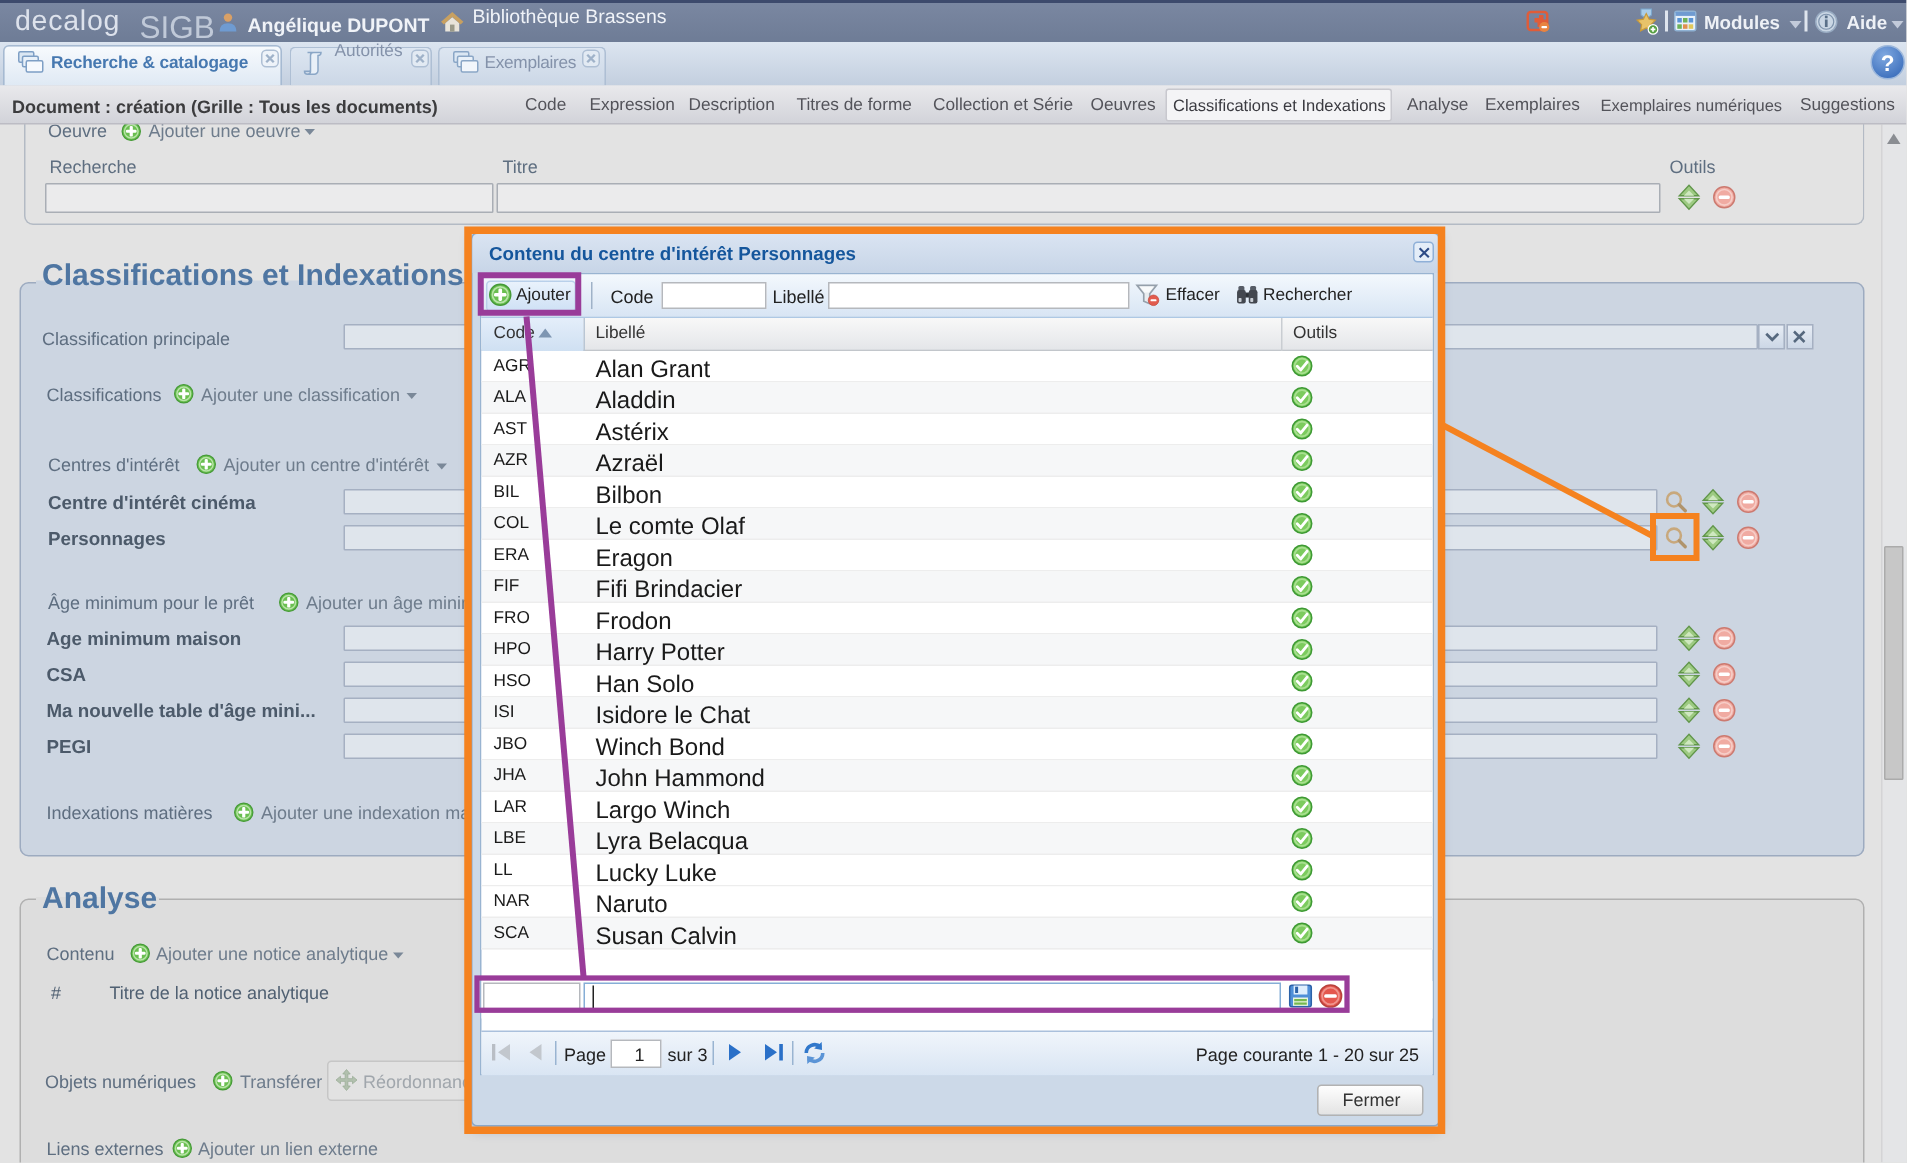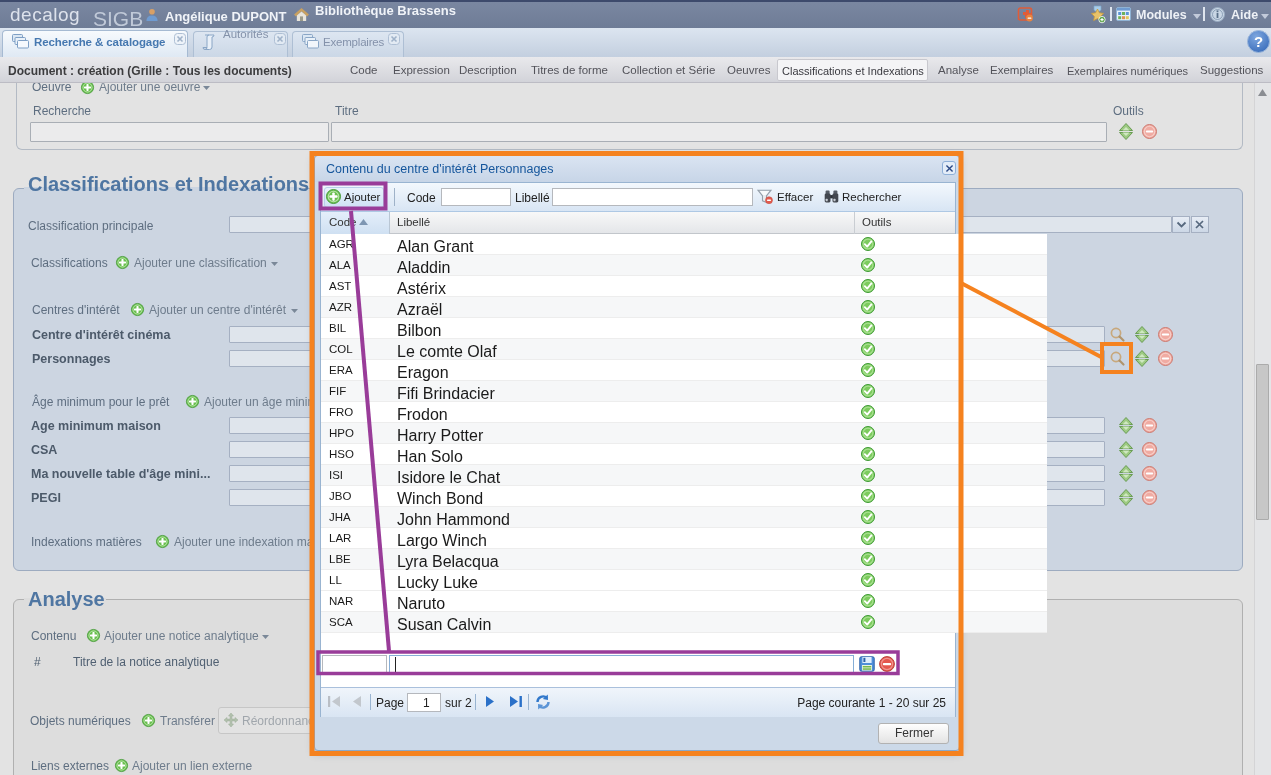--- a/index.html
+++ b/index.html
@@ -20,21 +20,21 @@
 <svg class="abs" style="left:145px;top:8px" width="14" height="14" viewBox="0 0 15 15">
     <circle cx="7.5" cy="4" r="3" fill="#d9a066"></circle>
     <path d="M1.5 14 q0-6 6-6 q6 0 6 6 z" fill="#6f9bd1"></path>
   </svg>
 <div class="abs" style="left:165px;top:9px;font-size:13px;font-weight:bold;color:#f0f3f8">Angélique DUPONT</div>
 <svg class="abs" style="left:294px;top:8px" width="15" height="14" viewBox="0 0 16 15">
     <path d="M8 0 L16 7 L14 9 L8 3.5 L2 9 L0 7 Z" fill="#c8a060"></path>
     <path d="M3 8 L8 3.8 L13 8 L13 14 L3 14 Z" fill="#e8e4da"></path>
     <rect x="6.4" y="9" width="3.2" height="5" fill="#9a9a8a"></rect>
   </svg>
-<div class="abs" style="left:315px;top:3px;font-size:13px;font-weight:bold;color:#f0f3f8">Bibliothèque Brassens</div>
+<div class="abs" style="left:315px;top:3px;font-size:13px;font-weight:normal;color:#f0f3f8">Bibliothèque Brassens</div>
 
 <svg class="abs" style="left:1018px;top:7px" width="16" height="15" viewBox="0 0 16 15">
     <path d="M2.5 1 h9 a2 2 0 0 1 2 2 v8 a2 2 0 0 1 -2 2 h-9 a2 2 0 0 1 -2-2 v-8 a2 2 0 0 1 2-2 z" fill="none" stroke="#e05c38" stroke-width="1.6"></path>
     <path d="M5 5 h3 v-2 h3 v3 h2 v3 h-3 v2 h-3 v-3 h-2 z" fill="#e05c38"></path>
     <circle cx="11.5" cy="11" r="3.4" fill="#e88440"></circle>
     <rect x="9.6" y="10.4" width="3.8" height="1.4" rx="0.6" fill="#fff"></rect>
   </svg>
 
 <svg class="abs" style="left:1089px;top:6px" width="17" height="17" viewBox="0 0 17 17">
     <path d="M5 0 h7 v4 l-3.5 2.5 L5 4 Z" fill="#aacde8" stroke="#7ba6cc" stroke-width="0.7"></path>
@@ -350,21 +350,21 @@
 .grow{position:relative;width:100%;height:21px;background:#fff;border-bottom:1px solid #ededed}
 .grow.alt{background:#f6f7f8}
 .gc{position:absolute;left:8px;top:4px;font-size:11.5px;color:#1a1a1a}
 .gl{position:absolute;left:76px;top:4px;font-size:16px;color:#1a1a1a}
 .chk{position:absolute;left:540px;top:3px}
 .tbtxt{font-size:12px;color:#222;white-space:nowrap;position:absolute}
 </style>
 <div id="modal">
 
  <div class="abs" style="left:0;top:0;width:644px;height:26px;background:linear-gradient(#dae4f2,#c7d5e7);border-radius:4px 4px 0 0"></div>
- <div class="abs" style="left:11px;top:6px;font-size:12.5px;font-weight:normal;color:#15569c">Contenu du centre d'intérêt Personnages</div>
+ <div class="abs" style="left:11px;top:6px;font-size:12.5px;font-weight:bold;color:#15569c">Contenu du centre d'intérêt Personnages</div>
  <div class="abs" style="left:627px;top:5px;width:14px;height:14px;background:#e4edf8;border:1px solid #8fb0d8;border-radius:3px"></div>
  <svg class="abs" style="left:630.5px;top:8.5px" width="7" height="7" viewBox="0 0 8 8">
       <path d="M0.5 0.5 L7.5 7.5 M7.5 0.5 L0.5 7.5" stroke="#2c4a86" stroke-width="1.6"></path>
     </svg>
 
  <div class="abs" style="left:5px;top:26px;width:636px;height:535px;background:#fff;border:1px solid #99b4d1"></div>
 
  <div class="abs" style="left:6px;top:27px;width:634px;height:29px;background:linear-gradient(#f3f8fd,#d8e5f4);border-bottom:1px solid #aec8e4"></div>
  <div class="abs" style="left:9px;top:31px;width:60px;height:21px;background:linear-gradient(#e9f2fc,#cfe1f5);border:1px solid #b9d0ea;border-radius:3px"></div>
  <svg class="abs" style="left:11px;top:33px" width="15" height="15" viewBox="0 0 16 16">
@@ -401,21 +401,21 @@
  <div class="abs" style="left:6px;top:56px;width:634px;height:22px;background:linear-gradient(#f8f8f8,#e4e6e9);border-bottom:1px solid #c2c6cb"></div>
  <div class="abs" style="left:6px;top:56px;width:69px;height:22px;background:linear-gradient(#e4eefa,#cfe0f2);border-right:1px solid #b9c6d4"></div>
  <div class="abs" style="left:14px;top:60px;font-size:11.5px;color:#333">Code</div>
  <svg class="abs" style="left:44px;top:63px" width="9" height="6" viewBox="0 0 9 6">
       <path d="M4.5 0 L9 6 H0 Z" fill="#7e96b2"></path>
     </svg>
  <div class="abs" style="left:82px;top:60px;font-size:11.5px;color:#333">Libellé</div>
  <div class="abs" style="left:539px;top:56px;width:1px;height:22px;background:#c9cdd2"></div>
  <div class="abs" style="left:547px;top:60px;font-size:11.5px;color:#333">Outils</div>
 
- <div class="abs" style="left:6px;top:78px;width:726px">
+ <div class="abs" style="left:6px;top:78px;width:634px">
 <div class="grow">
         <span class="gc">AGR</span>
         <span class="gl">Alan Grant</span>
         <svg class="chk" width="14" height="14" viewBox="0 0 14 14">
           <circle cx="7" cy="7" r="6.5" fill="#7ccb5e" stroke="#3e9a34"></circle>
           <circle cx="7" cy="7" r="4.9" fill="none" stroke="#a8e090" stroke-width="1.2"></circle>
           <path d="M3.8 7.2 L6.2 9.6 L10.4 4.4" fill="none" stroke="#fff" stroke-width="1.9" stroke-linecap="round" stroke-linejoin="round"></path>
         </svg>
       </div>
 <div class="grow alt">
@@ -605,21 +605,21 @@
       <rect x="1" y="1" width="2.2" height="11" fill="#b9bec5"></rect>
       <path d="M13 1 V12 L5 6.5 Z" fill="#c2c7cd"></path>
     </svg>
  <svg class="abs" style="left:36px;top:539px" width="11" height="13" viewBox="0 0 11 13">
       <path d="M10 1 V12 L2 6.5 Z" fill="#c2c7cd"></path>
     </svg>
  <div class="abs" style="left:55px;top:538px;width:1px;height:16px;background:#99b4d1"></div>
  <div class="tbtxt" style="left:61px;top:540px">Page</div>
  <div class="abs" style="left:92px;top:537px;width:34px;height:19px;background:#fff;border:1px solid #b5b8bd"></div>
  <div class="abs" style="left:108px;top:540px;font-size:12px;color:#222">1</div>
- <div class="tbtxt" style="left:130px;top:540px">sur 2</div>
+ <div class="tbtxt" style="left:130px;top:540px">sur 3</div>
  <div class="abs" style="left:160px;top:538px;width:1px;height:16px;background:#99b4d1"></div>
  <svg class="abs" style="left:170px;top:539px" width="11" height="13" viewBox="0 0 11 13">
       <path d="M1 1 V12 L9 6.5 Z" fill="#2a70c8"></path>
     </svg>
  <svg class="abs" style="left:194px;top:539px" width="14" height="13" viewBox="0 0 14 13">
       <path d="M1 1 V12 L9 6.5 Z" fill="#2a70c8"></path>
       <rect x="10.5" y="1" width="2.4" height="11" fill="#2a70c8"></rect>
     </svg>
  <div class="abs" style="left:213px;top:538px;width:1px;height:16px;background:#99b4d1"></div>
  <svg class="abs" style="left:220px;top:538px" width="16" height="16" viewBox="0 0 16 16">

